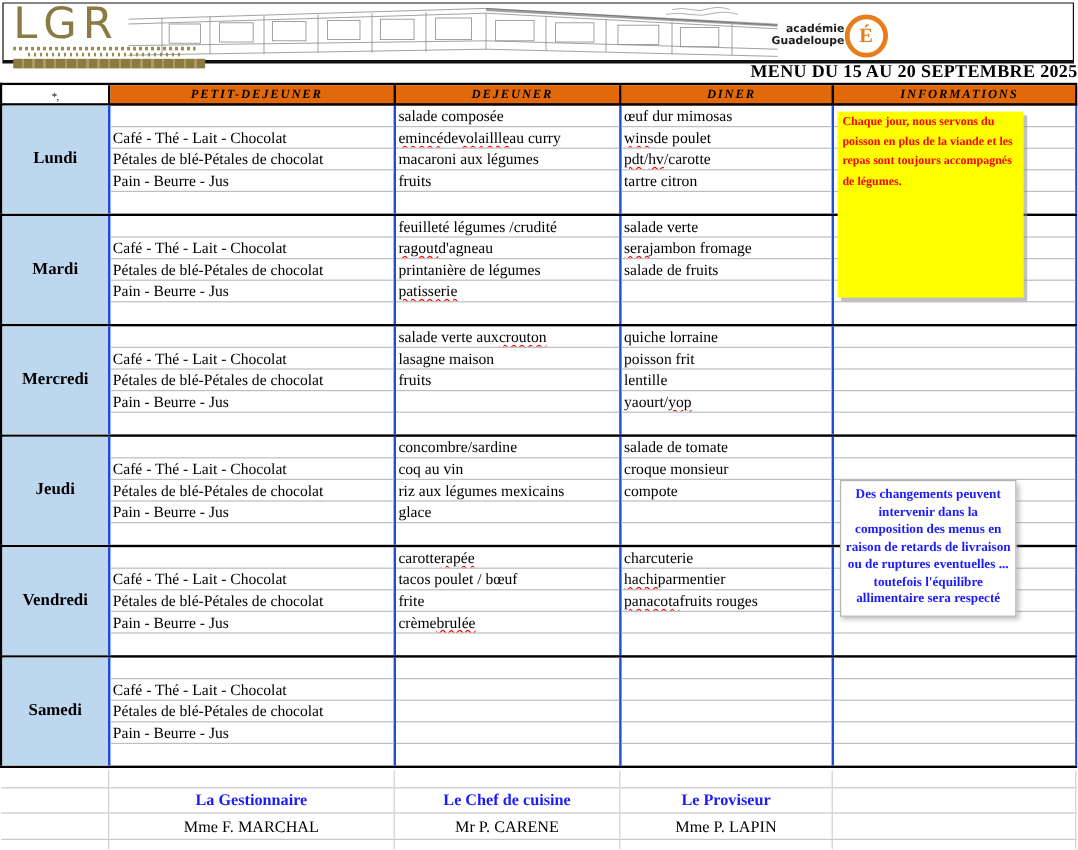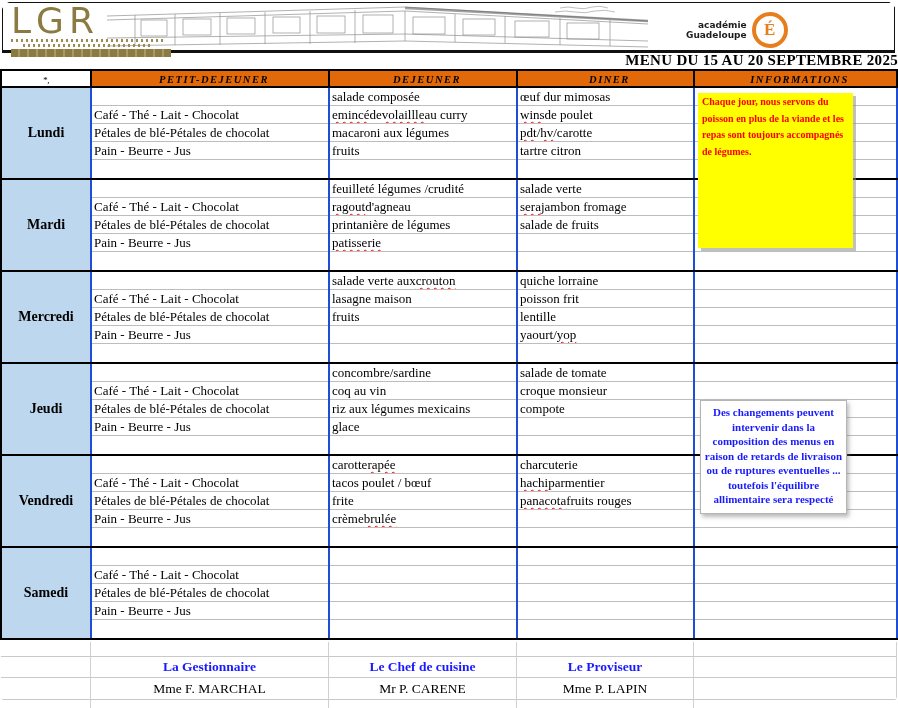--- a/index.html
+++ b/index.html
@@ -1,32 +1,32 @@
 <!DOCTYPE html>
 <html><head>
 <meta charset="utf-8">
 <style>
   html,body{margin:0;padding:0;background:#fff;}
   .page{position:relative;width:898px;height:708px;background:#fff;overflow:hidden;
-        font-family:"Liberation Serif","DejaVu Serif",serif;color:#000;border-radius:17px;}
+        font-family:"Liberation Serif","DejaVu Serif",serif;color:#000;}
 
   
   .hdr{position:absolute;top:2px;left:2px;width:891px;height:47px;background:#fff;
        border:1px solid #111;border-bottom:3px solid #111;}
   .lgr{position:absolute;left:8px;top:2px;width:180px;}
   .lgr-text{font-family:"DejaVu Sans",sans-serif;font-size:36px;line-height:32px;
             color:#8B7B42;letter-spacing:5px;font-weight:400;}
   .lgr-sub1{width:152px;height:3px;margin-top:2px;
             background:repeating-linear-gradient(90deg,#9b8c55 0 2px,transparent 2px 5px);}
   .lgr-sub2{width:128px;height:3px;margin:2px 0 0 12px;
             background:repeating-linear-gradient(90deg,#9b8c55 0 2px,transparent 2px 5px);}
   .lgr-bar{margin-top:2px;width:160px;height:8px;
            background:repeating-linear-gradient(90deg,#8B7B42 0 7px,#a79a65 7px 9px);}
   .sketch{position:absolute;left:102px;top:1px;}
-  .acad{position:absolute;left:640px;top:9px;display:flex;align-items:center;gap:5px;margin-left:43px;}
+  .acad{position:absolute;left:640px;top:9px;display:flex;align-items:center;}
   .acad-text{font-family:"DejaVu Sans",sans-serif;font-size:9px;font-weight:bold;
              text-align:right;line-height:10px;color:#1c1c1c;}
   .acad-circle{width:28px;height:28px;border:4px solid #E87D1E;border-radius:50%;
                display:flex;align-items:center;justify-content:center;
                color:#E87D1E;font-weight:bold;font-size:17px;}
 
   
   .title{position:absolute;top:52px;left:0;width:100%;height:17px;text-align:right;
          font-weight:bold;font-size:15px;letter-spacing:.3px;}
 

